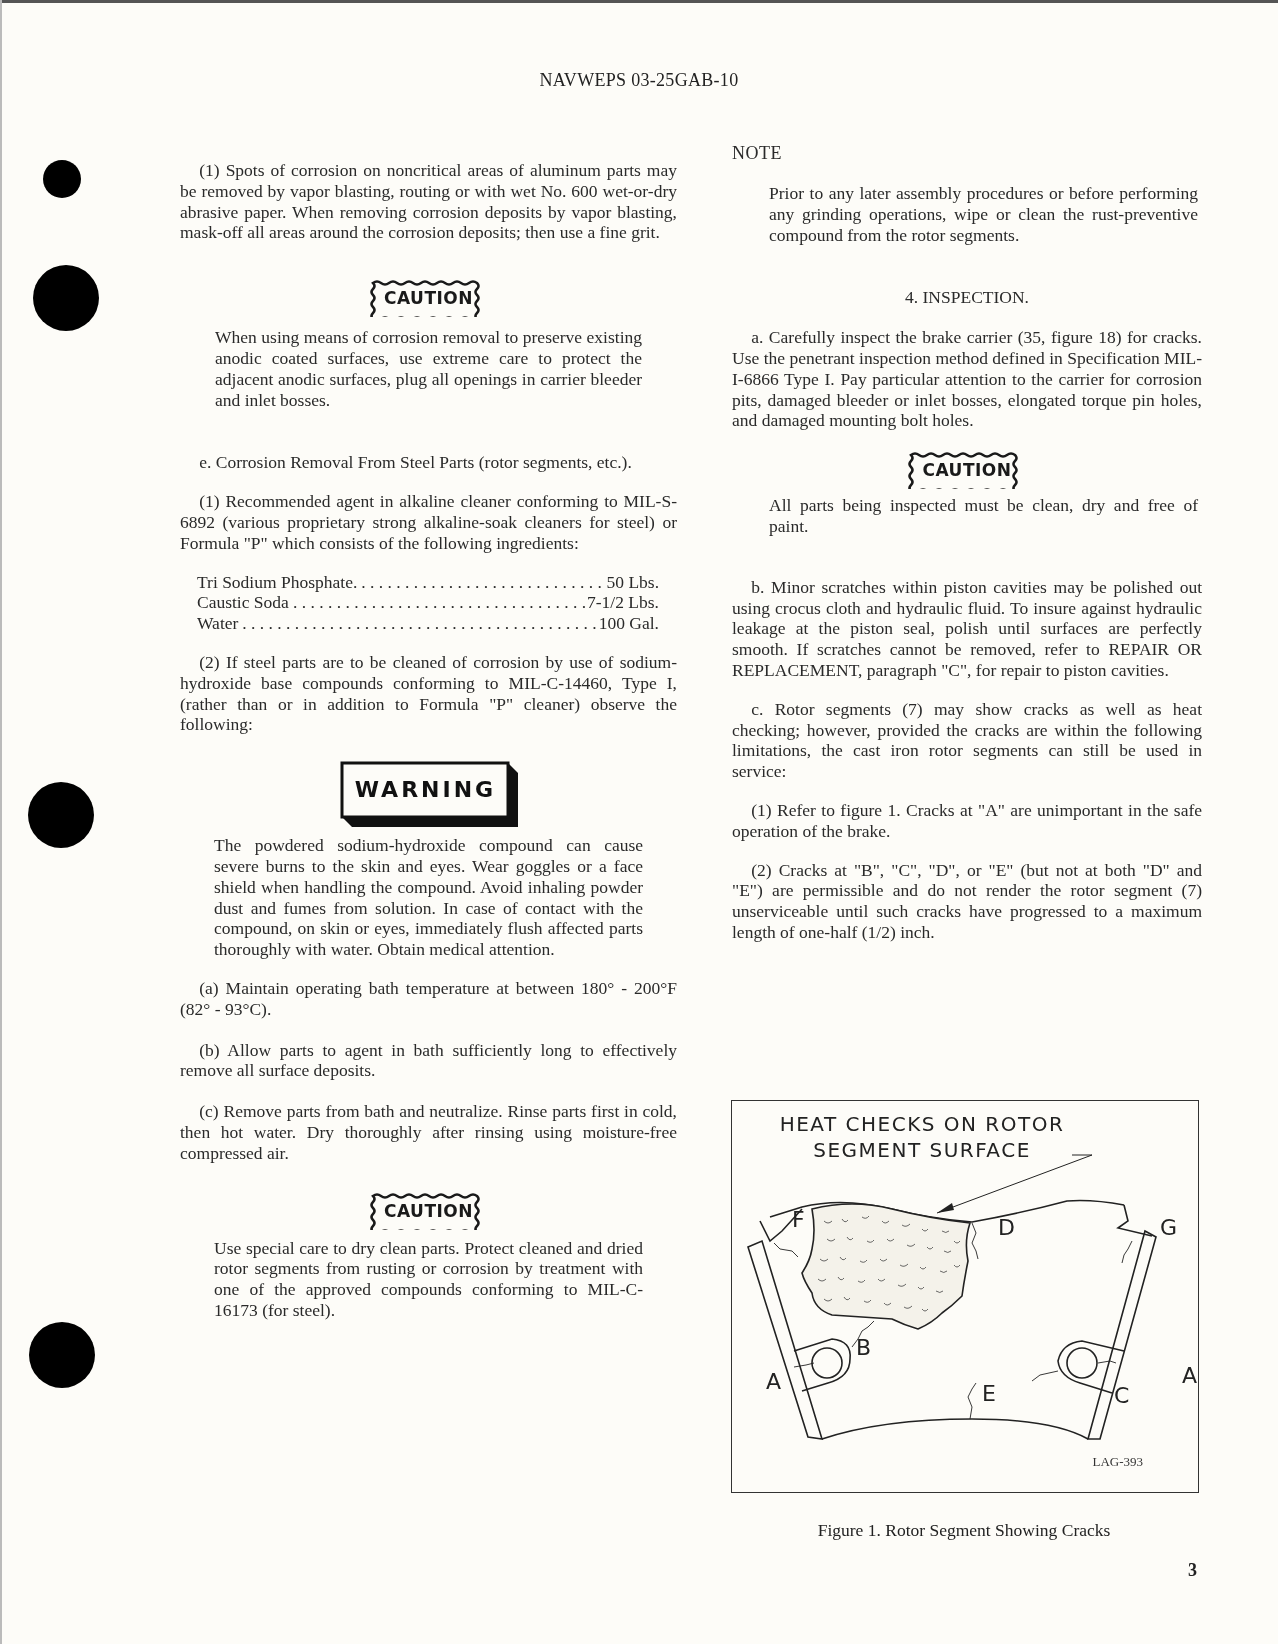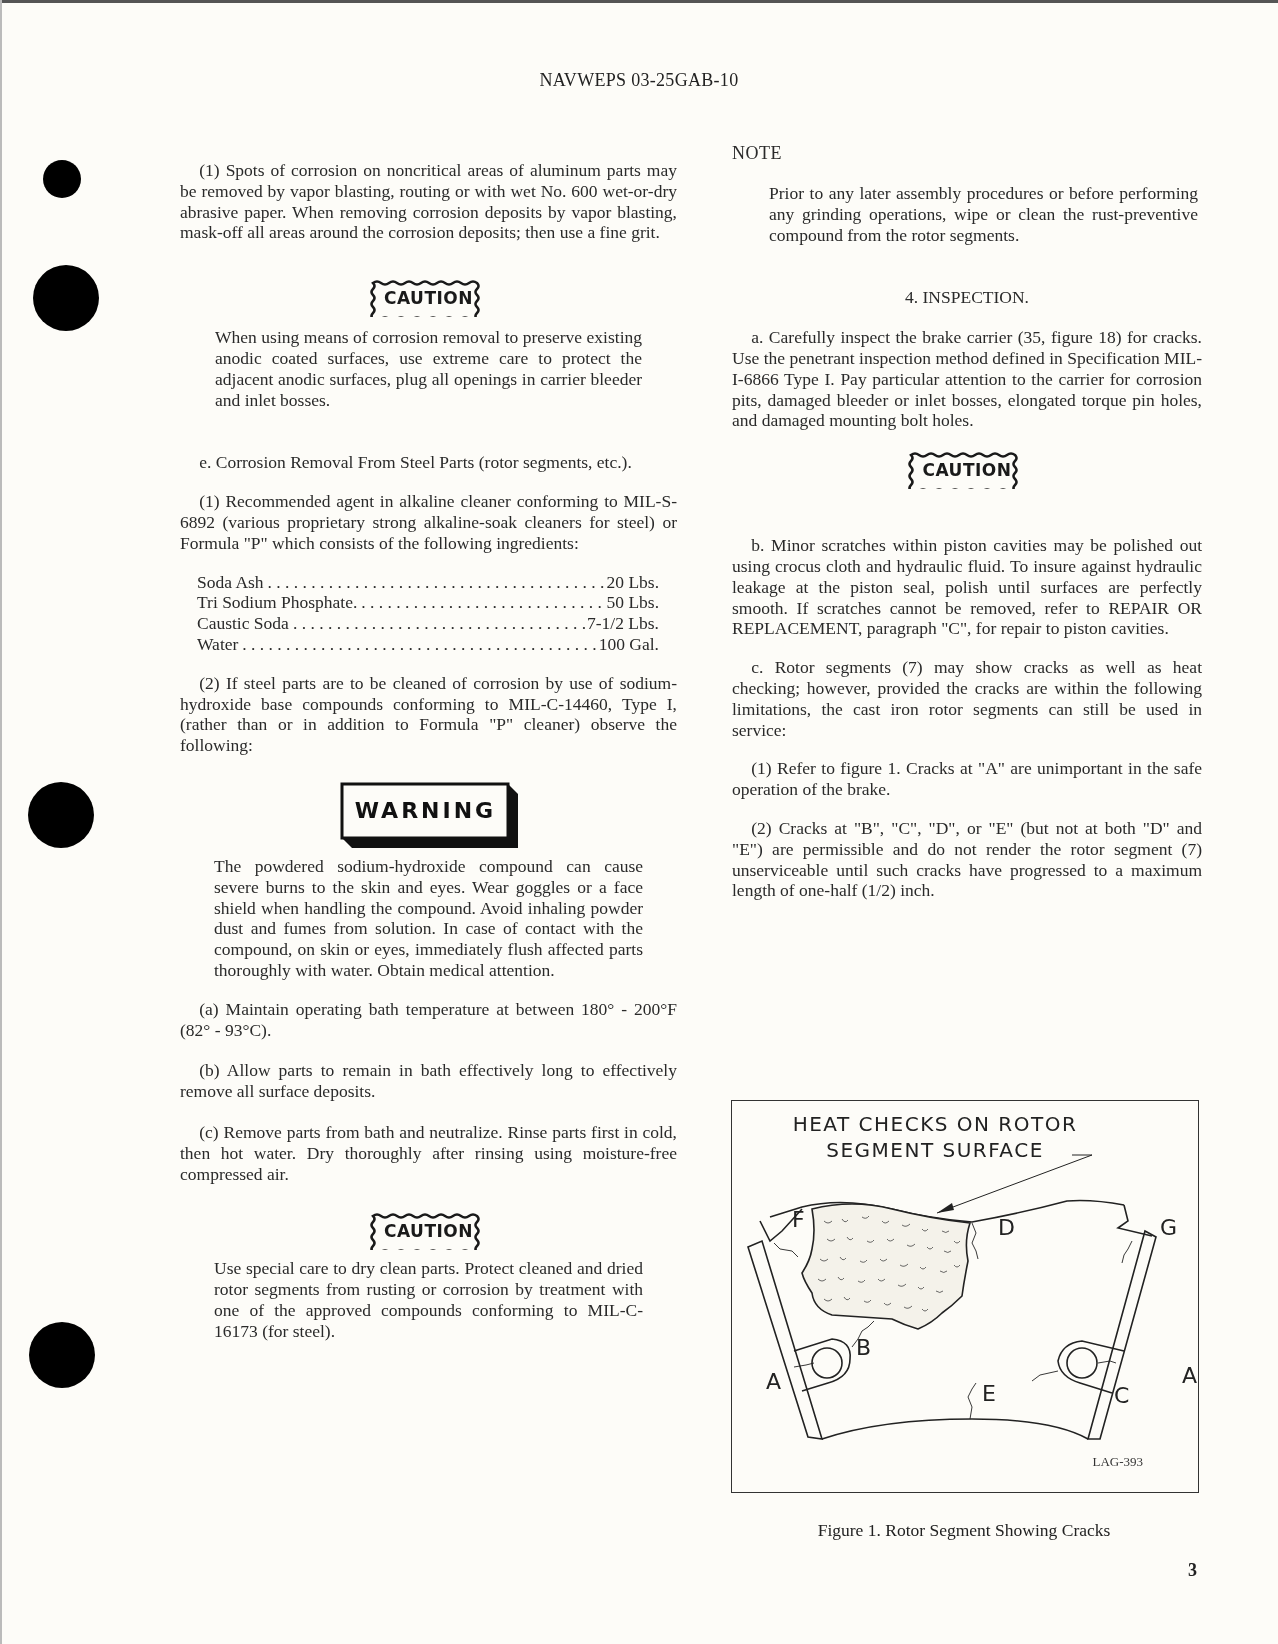--- a/index.html
+++ b/index.html
@@ -52,21 +52,21 @@
       margin-left: 17px; margin-right: 18px;
     }
     .ing-name { white-space: nowrap; }
     .ing-dots { flex: 1; overflow: hidden; white-space: nowrap; letter-spacing: 4px; padding: 0 4px; }
     .ing-dots::before { content: ". . . . . . . . . . . . . . . . . . . . . . . . . . . . . . . . . . . . . . . . . . . ."; letter-spacing: 0; }
     .ing-qty { white-space: nowrap; text-align: right; }
     .figure-box {
       position: absolute; left: 731px; top: 1100px; width: 466px; height: 391px; border: 1.5px solid #333; background: #fdfcf8;
     }
     .fig-title {
-      position: absolute; left: 13px; top: 10px; width: 380px; text-align: center;
+      position: absolute; left: 0; top: 10px; width: 380px; text-align: center;
       font-family: "DejaVu Sans", sans-serif; font-size: 20px; line-height: 26px; letter-spacing: 1.5px; color: #222;
     }
     .fig-letter { position: absolute; font-family: "DejaVu Sans", sans-serif; font-size: 22px; color: #222; }
     .fig-code { position: absolute; right: 55px; bottom: 22px; font-family: "Liberation Serif", serif; font-size: 13px; color: #333; }
     .fig-caption {
       position: absolute; left: 731px; top: 1520px; width: 466px; text-align: center;
       font-family: "Liberation Serif", serif; font-size: 17.5px; color: #222;
     }
     .page-number { position: absolute; left: 1188px; top: 1560px; font-family: "Liberation Serif", serif; font-size: 18px; font-weight: bold; color: #222; }
   </style>
@@ -379,25 +379,20 @@
   </div>
   <div style="height:10px"></div>
   <div class="caution-text" style="margin-left:35px;margin-right:35px;">When using means of corrosion removal to preserve existing anodic coated surfaces, use extreme care to protect the adjacent anodic surfaces, plug all openings in carrier bleeder and inlet bosses.</div>
 
   <div style="height:42px"></div>
   <p class="para">e. Corrosion Removal From Steel Parts (rotor segments, etc.).</p>
   <div style="height:18px"></div>
   <p class="para">(1) Recommended agent in alkaline cleaner conforming to MIL-S-6892 (various proprietary strong alkaline-soak cleaners for steel) or Formula "P" which consists of the following ingredients:</p>
   <div style="height:18px"></div>
   <ul class="ingredients">
-    <li>
-        <span class="ing-name">Soda Ash</span>
-        <span class="ing-dots"></span>
-        <span class="ing-qty">20 Lbs.</span>
-      </li>
     <li>
         <span class="ing-name">Tri Sodium Phosphate.</span>
         <span class="ing-dots"></span>
         <span class="ing-qty">50 Lbs.</span>
       </li>
     <li>
         <span class="ing-name">Caustic Soda</span>
         <span class="ing-dots"></span>
         <span class="ing-qty">7-1/2 Lbs.</span>
       </li>
@@ -417,21 +412,21 @@
       <rect x="4" y="4" width="166" height="54" fill="#fdfcf8" stroke="#111" stroke-width="3"></rect>
     </svg>
     <span class="warning-word">WARNING</span>
   </div>
   <div style="height:6px"></div>
   <div class="caution-text" style="margin-left:34px;margin-right:34px;">The powdered sodium-hydroxide compound can cause severe burns to the skin and eyes. Wear goggles or a face shield when handling the compound. Avoid inhaling powder dust and fumes from solution. In case of contact with the compound, on skin or eyes, immediately flush affected parts thoroughly with water. Obtain medical attention.</div>
 
   <div style="height:18px"></div>
   <p class="para">(a) Maintain operating bath temperature at between 180° - 200°F (82° - 93°C).</p>
   <div style="height:20px"></div>
-  <p class="para">(b) Allow parts to remain in bath effectively long to effectively remove all surface deposits.</p>
+  <p class="para">(b) Allow parts to agent in bath sufficiently long to effectively remove all surface deposits.</p>
   <div style="height:20px"></div>
   <p class="para">(c) Remove parts from bath and neutralize. Rinse parts first in cold, then hot water. Dry thoroughly after rinsing using moisture-free compressed air.</p>
 
   <div style="height:28px"></div>
   <div class="caution-badge">
     <svg width="120" height="38" viewBox="0 0 120 38">
       <path d="M4,4 q4,-3 8,0 t8,0 t8,0 t8,0 t8,0 t8,0 t8,0 t8,0 t8,0 t8,0 t8,0 t8,0 t8,0 q3,3 0,6 t0,6 t0,6 t0,6 t0,6 t0,6 q-4,3 -8,0 t-8,0 t-8,0 t-8,0 t-8,0 t-8,0 t-8,0 t-8,0 t-8,0 t-8,0 t-8,0 t-8,0 t-8,0 q-3,-3 0,-6 t0,-6 t0,-6 t0,-6 t0,-6 t0,-6 z" fill="none" stroke="#1a1a1a" stroke-width="2.5"></path>
     </svg>
     <span class="caution-word">CAUTION</span>
   </div>
@@ -450,20 +445,21 @@
   <p class="para">a. Carefully inspect the brake carrier (35, figure 18) for cracks. Use the penetrant inspection method defined in Specification MIL-I-6866 Type I. Pay particular attention to the carrier for corrosion pits, damaged bleeder or inlet bosses, elongated torque pin holes, and damaged mounting bolt holes.</p>
 
   <div style="height:20px"></div>
   <div class="caution-badge">
     <svg width="120" height="38" viewBox="0 0 120 38">
       <path d="M4,4 q4,-3 8,0 t8,0 t8,0 t8,0 t8,0 t8,0 t8,0 t8,0 t8,0 t8,0 t8,0 t8,0 t8,0 q3,3 0,6 t0,6 t0,6 t0,6 t0,6 t0,6 q-4,3 -8,0 t-8,0 t-8,0 t-8,0 t-8,0 t-8,0 t-8,0 t-8,0 t-8,0 t-8,0 t-8,0 t-8,0 t-8,0 q-3,-3 0,-6 t0,-6 t0,-6 t0,-6 t0,-6 t0,-6 z" fill="none" stroke="#1a1a1a" stroke-width="2.5"></path>
     </svg>
     <span class="caution-word">CAUTION</span>
   </div>
   <div style="height:6px"></div>
+  <div class="caution-text" style="margin-left:37px;margin-right:4px;">All parts being inspected must be clean, dry and free of paint.</div>
 
   <div style="height:40px"></div>
   <p class="para">b. Minor scratches within piston cavities may be polished out using crocus cloth and hydraulic fluid. To insure against hydraulic leakage at the piston seal, polish until surfaces are perfectly smooth. If scratches cannot be removed, refer to REPAIR OR REPLACEMENT, paragraph "C", for repair to piston cavities.</p>
   <div style="height:18px"></div>
   <p class="para">c. Rotor segments (7) may show cracks as well as heat checking; however, provided the cracks are within the following limitations, the cast iron rotor segments can still be used in service:</p>
   <div style="height:18px"></div>
   <p class="para">(1) Refer to figure 1. Cracks at "A" are unimportant in the safe operation of the brake.</p>
   <div style="height:18px"></div>
   <p class="para">(2) Cracks at "B", "C", "D", or "E" (but not at both "D" and "E") are permissible and do not render the rotor segment (7) unserviceable until such cracks have progressed to a maximum length of one-half (1/2) inch.</p>
 </div>

